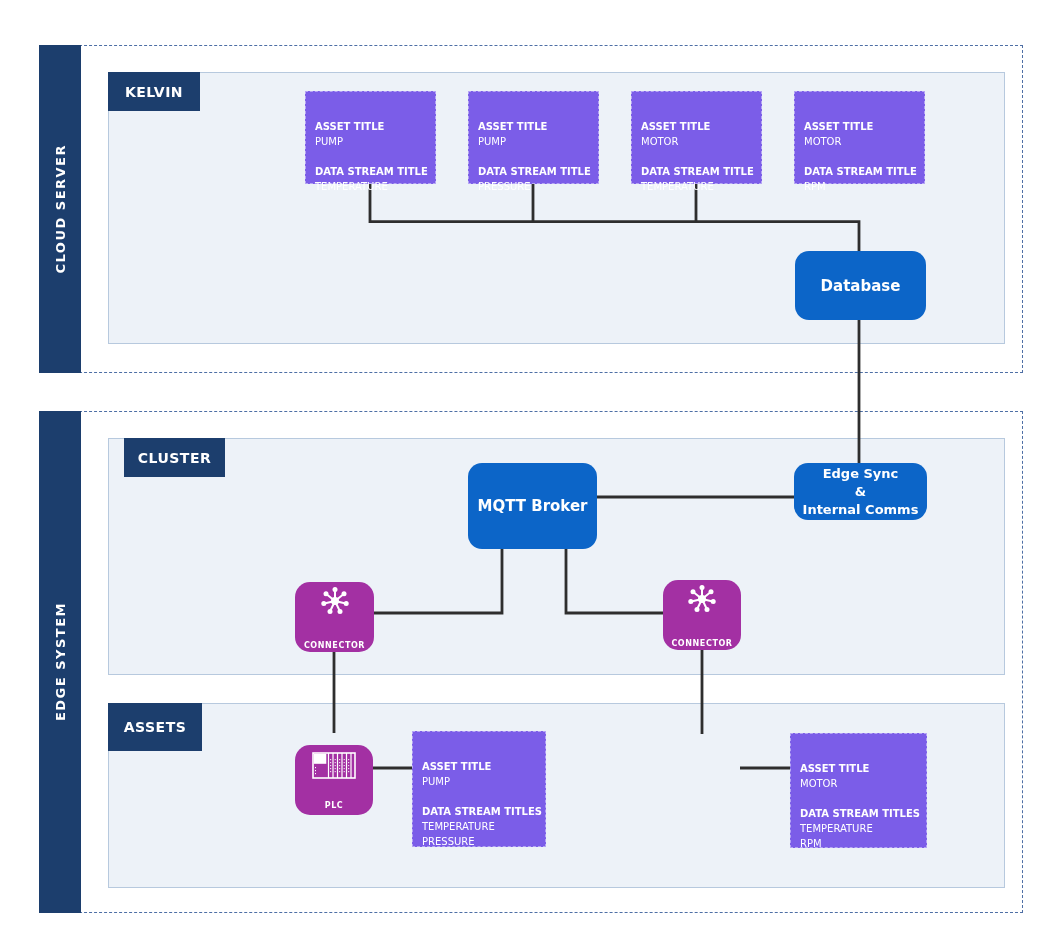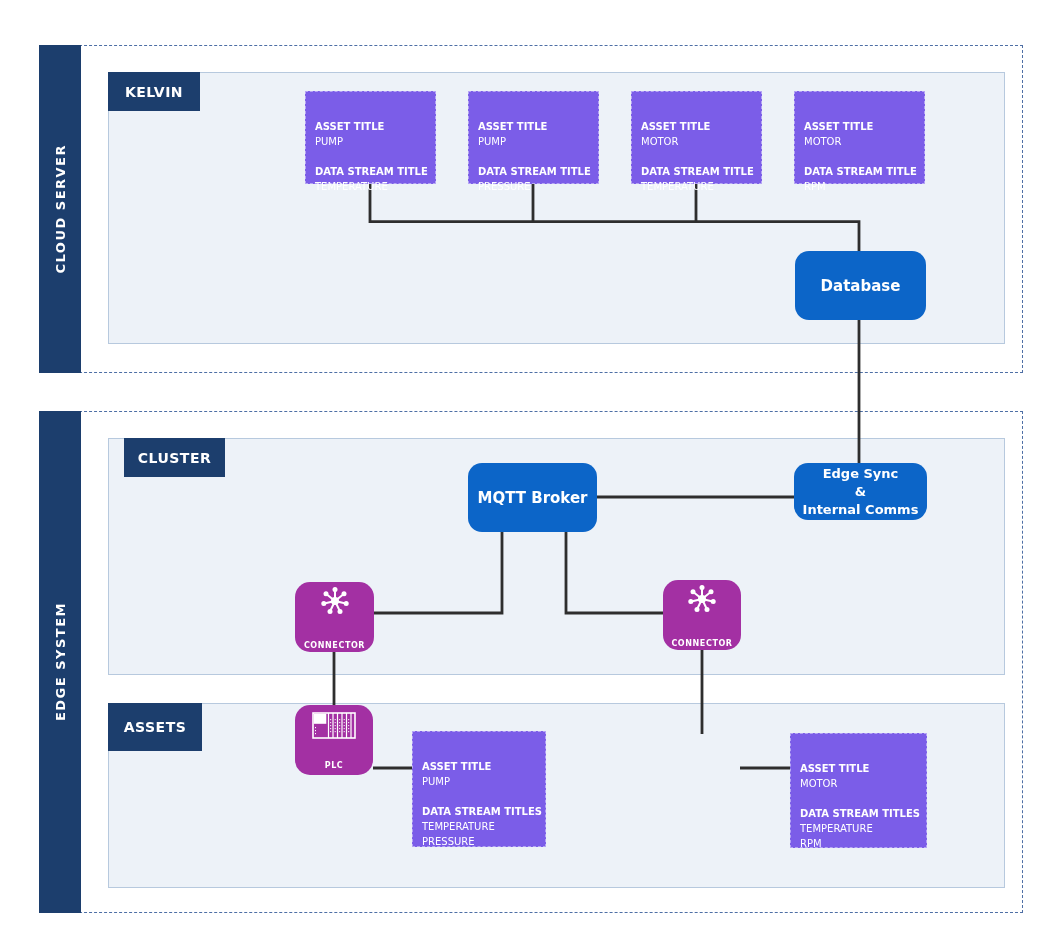--- a/index.html
+++ b/index.html
@@ -113,21 +113,21 @@
     <div>MOTOR</div>
     <div class="gap"></div>
     <div class="lbl">DATA STREAM TITLE</div>
     <div>RPM</div>
   </div>
 
   <div class="bluebox big" style="left:795px;top:251px;width:131px;height:69px;">
     <span>Database</span>
   </div>
 
-  <div class="bluebox big" style="left:468px;top:463px;width:129px;height:69px;">
+  <div class="bluebox big" style="left:468px;top:463px;width:129px;height:86px;">
     <span>MQTT Broker</span>
   </div>
   <div class="bluebox small" style="left:794px;top:463px;width:133px;height:57px;">
     <span>Edge Sync</span>
     <span>&amp;</span>
     <span>Internal Comms</span>
   </div>
 
   <div class="magenta" style="left:295px;top:582px;width:79px;height:70px;">
     <svg width="38" height="36" viewBox="0 0 38 36">
@@ -167,21 +167,21 @@
           <circle cx="14" cy="26.4" r="2.5" stroke="none"></circle>
         <line x1="19" y1="16" x2="9.3" y2="18.2"></line>
           <circle cx="7.8" cy="18.6" r="2.5" stroke="none"></circle>
         <line x1="19" y1="16" x2="11.2" y2="9.7"></line>
           <circle cx="10" cy="8.7" r="2.5" stroke="none"></circle>
       </g>
     </svg>
     <div class="mlabel">CONNECTOR</div>
   </div>
 
-  <div class="magenta" style="left:295px;top:705px;width:78px;height:70px;">
+  <div class="magenta" style="left:295px;top:745px;width:78px;height:70px;">
     <svg width="46" height="30" viewBox="0 0 46 30">
       <rect x="2" y="2" width="42" height="25" fill="none" stroke="#fff" stroke-width="1.6"></rect>
       <rect x="2.8" y="2.8" width="12.5" height="10" fill="#fff" stroke="none"></rect>
       <g stroke="#fff" stroke-width="1.2">
         <line x1="17.5" y1="2" x2="17.5" y2="27"></line>
         <line x1="22" y1="2" x2="22" y2="27"></line>
         <line x1="26.5" y1="2" x2="26.5" y2="27"></line>
         <line x1="31" y1="2" x2="31" y2="27"></line>
         <line x1="35.5" y1="2" x2="35.5" y2="27"></line>
         <line x1="40" y1="2" x2="40" y2="27"></line>

